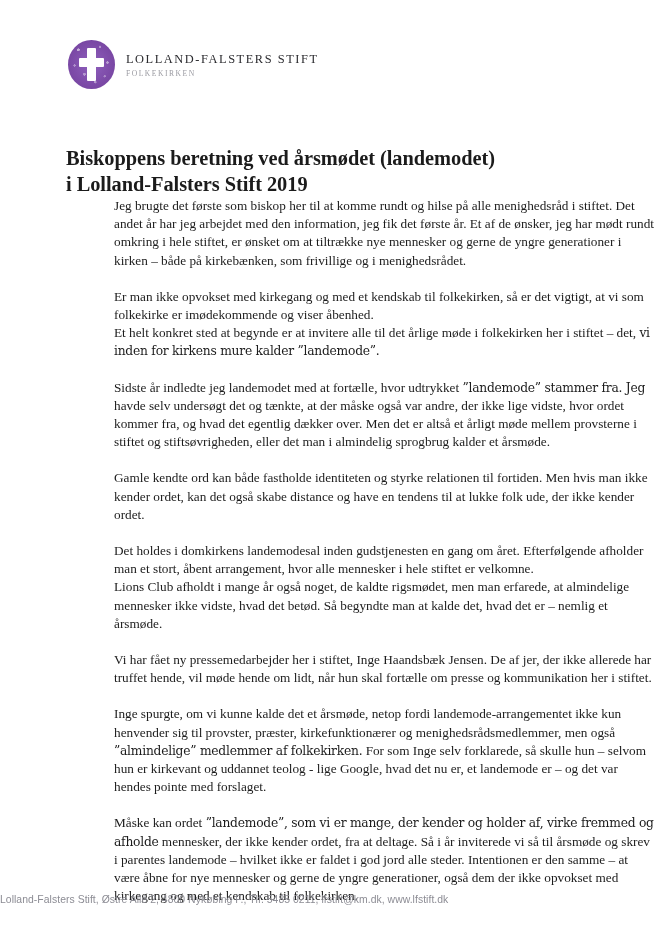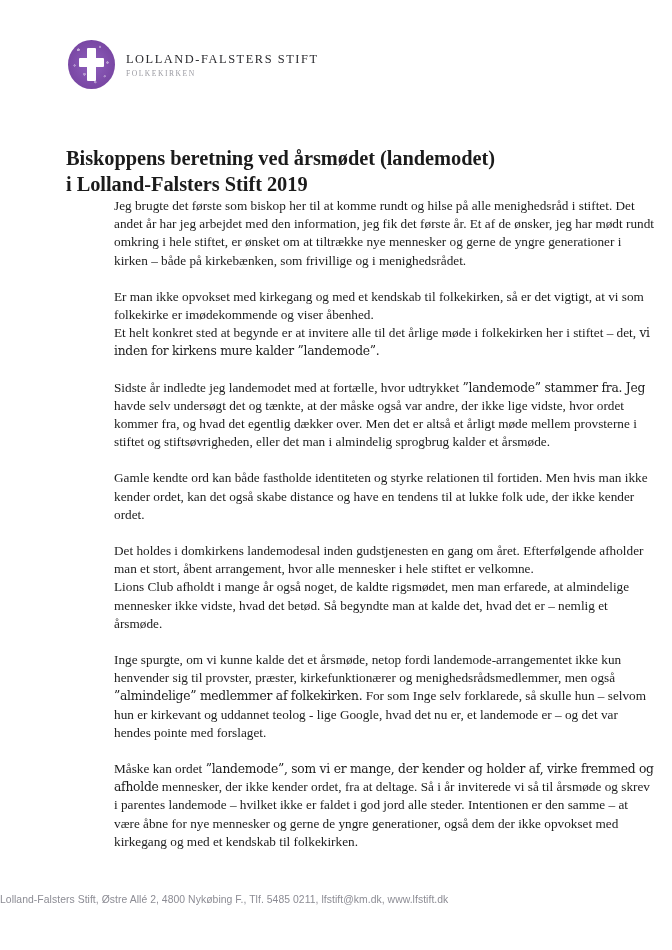--- a/index.html
+++ b/index.html
@@ -155,20 +155,21 @@
     <span>Biskoppens beretning ved årsmødet (landemodet)</span><br>
     <span>i Lolland-Falsters Stift 2019</span>
   </h1>
 
   <div class="body-copy" id="body-copy">
       <p>Jeg brugte det første som biskop her til at komme rundt og hilse på alle menighedsråd i stiftet. Det andet år har jeg arbejdet med den information, jeg fik det første år. Et af de ønsker, jeg har mødt rundt omkring i hele stiftet, er ønsket om at tiltrække nye mennesker og gerne de yngre generationer i kirken – både på kirkebænken, som frivillige og i menighedsrådet.</p>
       <p>Er man ikke opvokset med kirkegang og med et kendskab til folkekirken, så er det vigtigt, at vi som folkekirke er imødekommende og viser åbenhed.<br>Et helt konkret sted at begynde er at invitere alle til det årlige møde i folkekirken her i stiftet – det, <span class="alt-face">vi inden for kirkens mure kalder ”landemode”.</span></p>
       <p>Sidste år indledte jeg landemodet med at fortælle, hvor udtrykket <span class="alt-face">”landemode” stammer fra. Jeg</span> havde selv undersøgt det og tænkte, at der måske også var andre, der ikke lige vidste, hvor ordet kommer fra, og hvad det egentlig dækker over. Men det er altså et årligt møde mellem provsterne i stiftet og stiftsøvrigheden, eller det man i almindelig sprogbrug kalder et årsmøde.</p>
       <p>Gamle kendte ord kan både fastholde identiteten og styrke relationen til fortiden. Men hvis man ikke kender ordet, kan det også skabe distance og have en tendens til at lukke folk ude, der ikke kender ordet.</p>
       <p>Det holdes i domkirkens landemodesal inden gudstjenesten en gang om året. Efterfølgende afholder man et stort, åbent arrangement, hvor alle mennesker i hele stiftet er velkomne.<br>Lions Club afholdt i mange år også noget, de kaldte rigsmødet, men man erfarede, at almindelige mennesker ikke vidste, hvad det betød. Så begyndte man at kalde det, hvad det er – nemlig et årsmøde.</p>
+      <p>Vi har fået ny pressemedarbejder her i stiftet, Inge Haandsbæk Jensen. De af jer, der ikke allerede har truffet hende, vil møde hende om lidt, når hun skal fortælle om presse og kommunikation her i stiftet.</p>
       <p>Inge spurgte, om vi kunne kalde det et årsmøde, netop fordi landemode-arrangementet ikke kun henvender sig til provster, præster, kirkefunktionærer og menighedsrådsmedlemmer, men også <span class="alt-face">”almindelige” medlemmer af folkekirken.</span> For som Inge selv forklarede, så skulle hun – selvom hun er kirkevant og uddannet teolog - lige Google, hvad det nu er, et landemode er – og det var hendes pointe med forslaget.</p>
       <p>Måske kan ordet <span class="alt-face">”landemode”, som vi er mange, der kender og holder af, virke fremmed og afholde</span> mennesker, der ikke kender ordet, fra at deltage. Så i år inviterede vi så til årsmøde og skrev i parentes landemode – hvilket ikke er faldet i god jord alle steder. Intentionen er den samme – at være åbne for nye mennesker og gerne de yngre generationer, også dem der ikke opvokset med kirkegang og med et kendskab til folkekirken.</p>
     </div>
 
   <div class="footer">
     <span>Lolland-Falsters Stift, Østre Allé 2, 4800 Nykøbing F., Tlf. 5485 0211, lfstift@km.dk, www.lfstift.dk</span>
   </div>
 
 </div>
 

